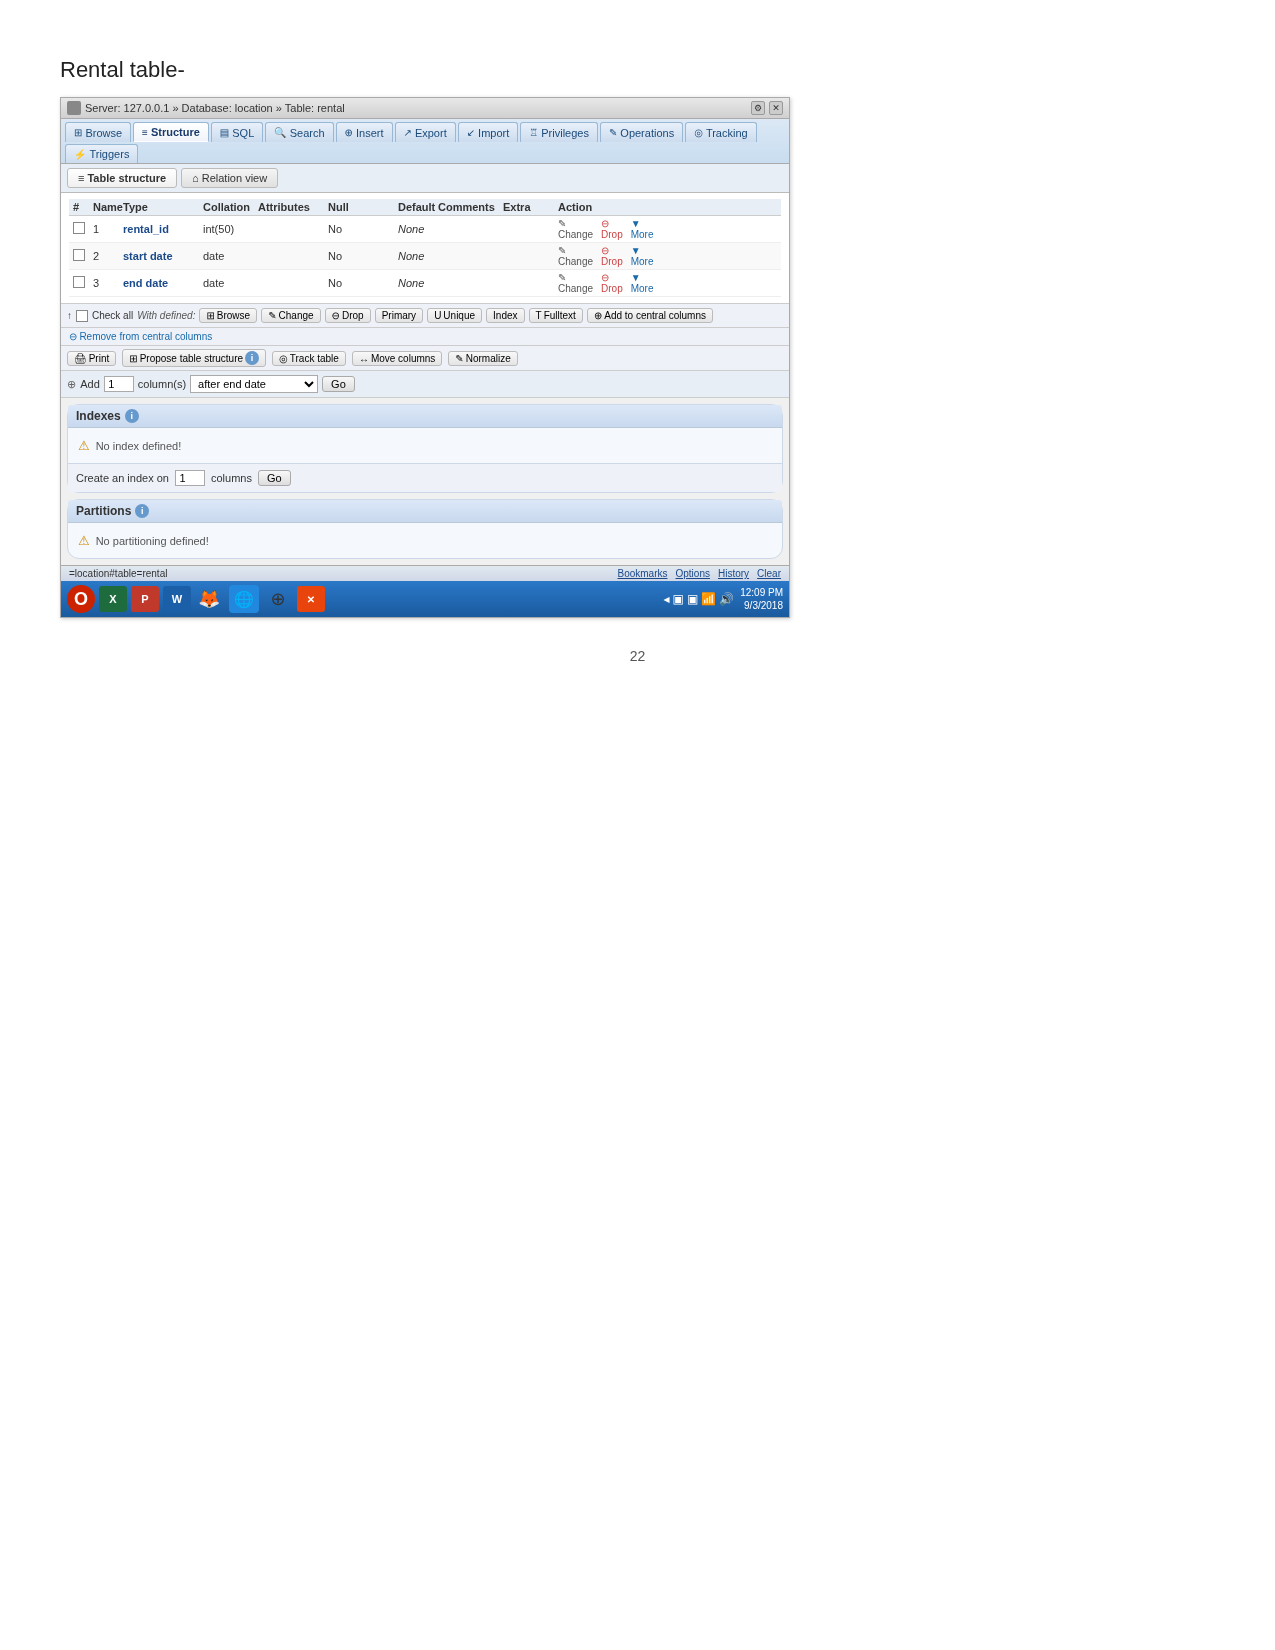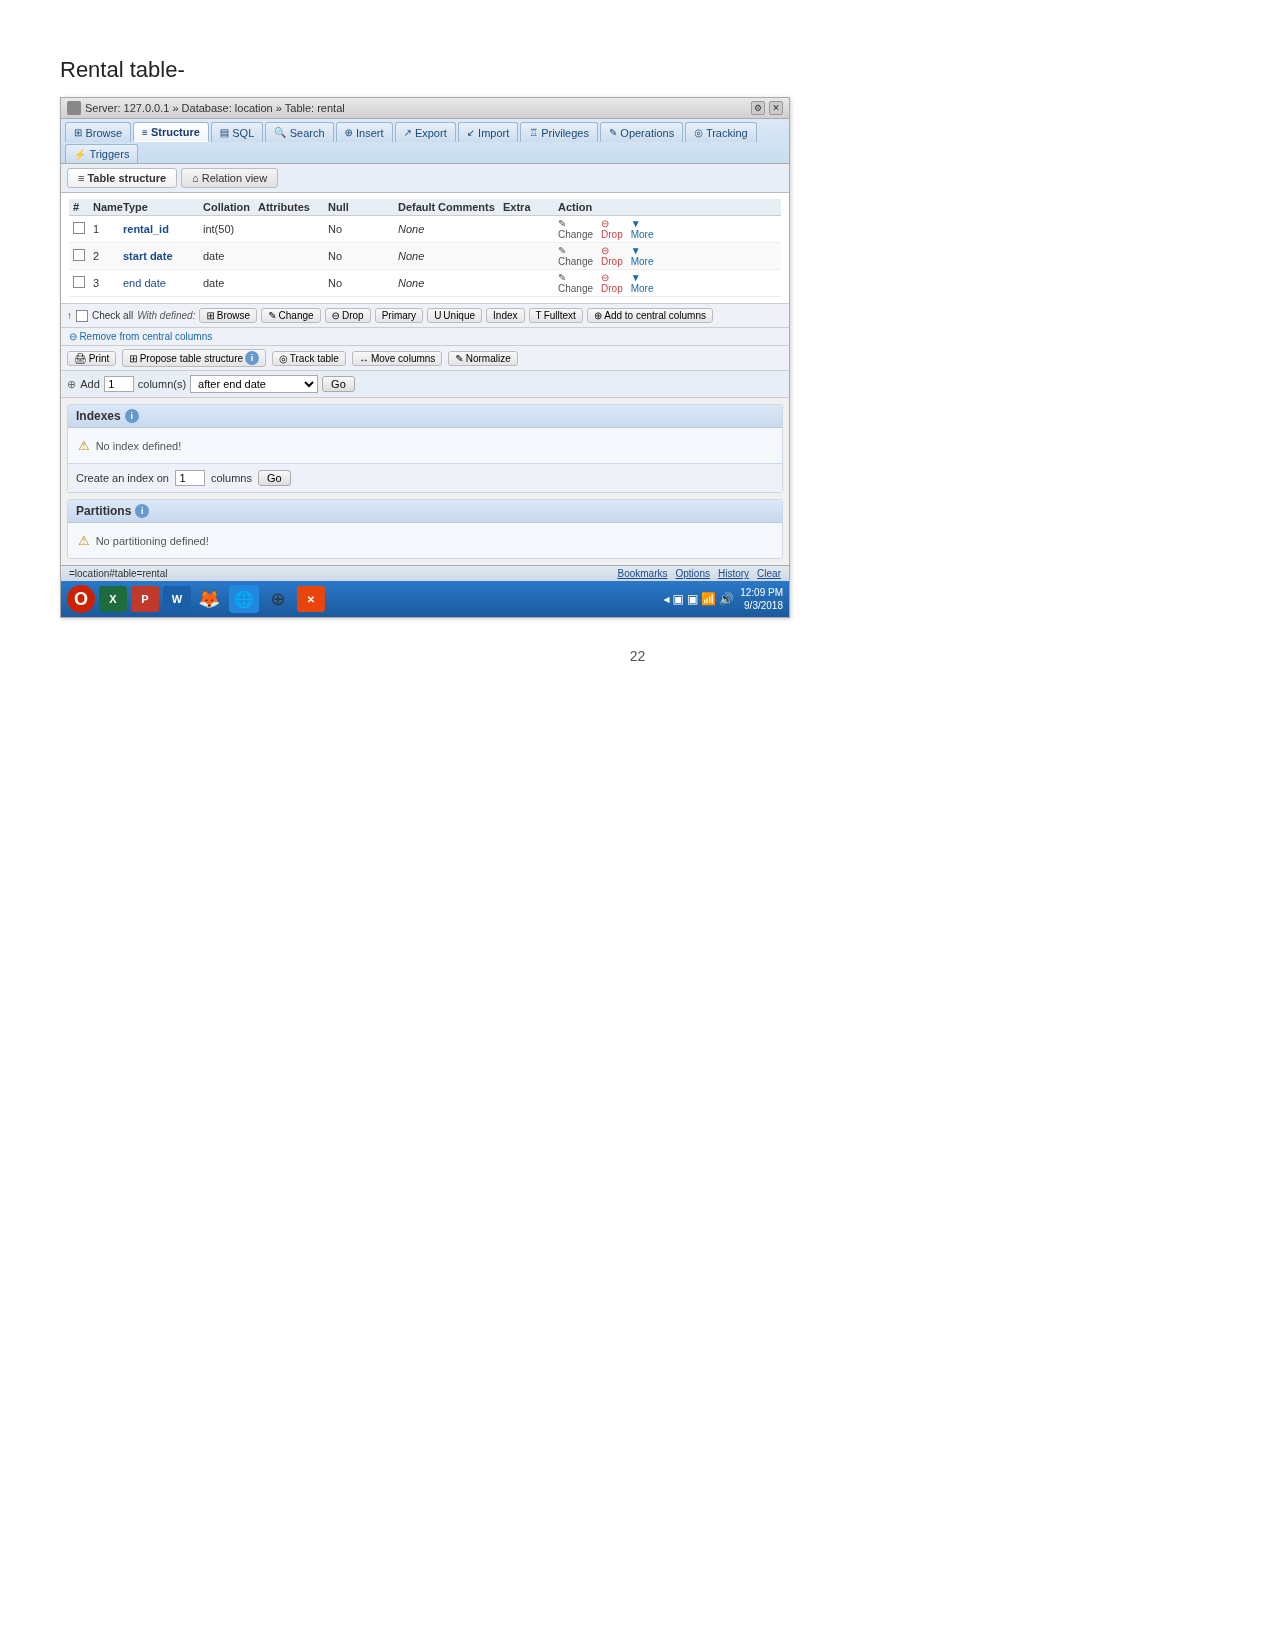--- a/index.html
+++ b/index.html
@@ -199,21 +199,21 @@
       padding: 1px 3px;
       border: 1px solid #aaa;
       font-size: 11px;
       background: #fff;
     }
     
     .section {
       background: #f5f8fd;
       border: 1px solid #ccd8e8;
       margin: 6px 6px;
-      border-radius: 3px;
+      border-radius: 12px;
     }
     .section-header {
       padding: 4px 8px;
       display: flex; align-items: center; gap: 4px;
       font-size: 12px;
       font-weight: bold;
       color: #333;
       background: linear-gradient(to bottom, #dce8f8, #c8d8ee);
       border-bottom: 1px solid #bbc8d8;
       border-radius: 3px 3px 0 0;
@@ -448,21 +448,21 @@
         <span class="action-links">
           <span class="action-link change">✎ Change</span>
           <span class="action-link drop">⊖ Drop</span>
           <span class="action-link more">▼ More</span>
         </span>
       </div>
 
       <div class="table-row">
         <span><span class="cb"></span></span>
         <span>3</span>
-        <span style="color:#1a4a8a;font-weight:normal;">end date</span>
+        <span style="color:#1a4a8a;font-weight:bold;">end date</span>
         <span>date</span>
         <span></span>
         <span>No</span>
         <span style="font-style:italic;">None</span>
         <span></span>
         <span></span>
         <span class="action-links">
           <span class="action-link change">✎ Change</span>
           <span class="action-link drop">⊖ Drop</span>
           <span class="action-link more">▼ More</span>

